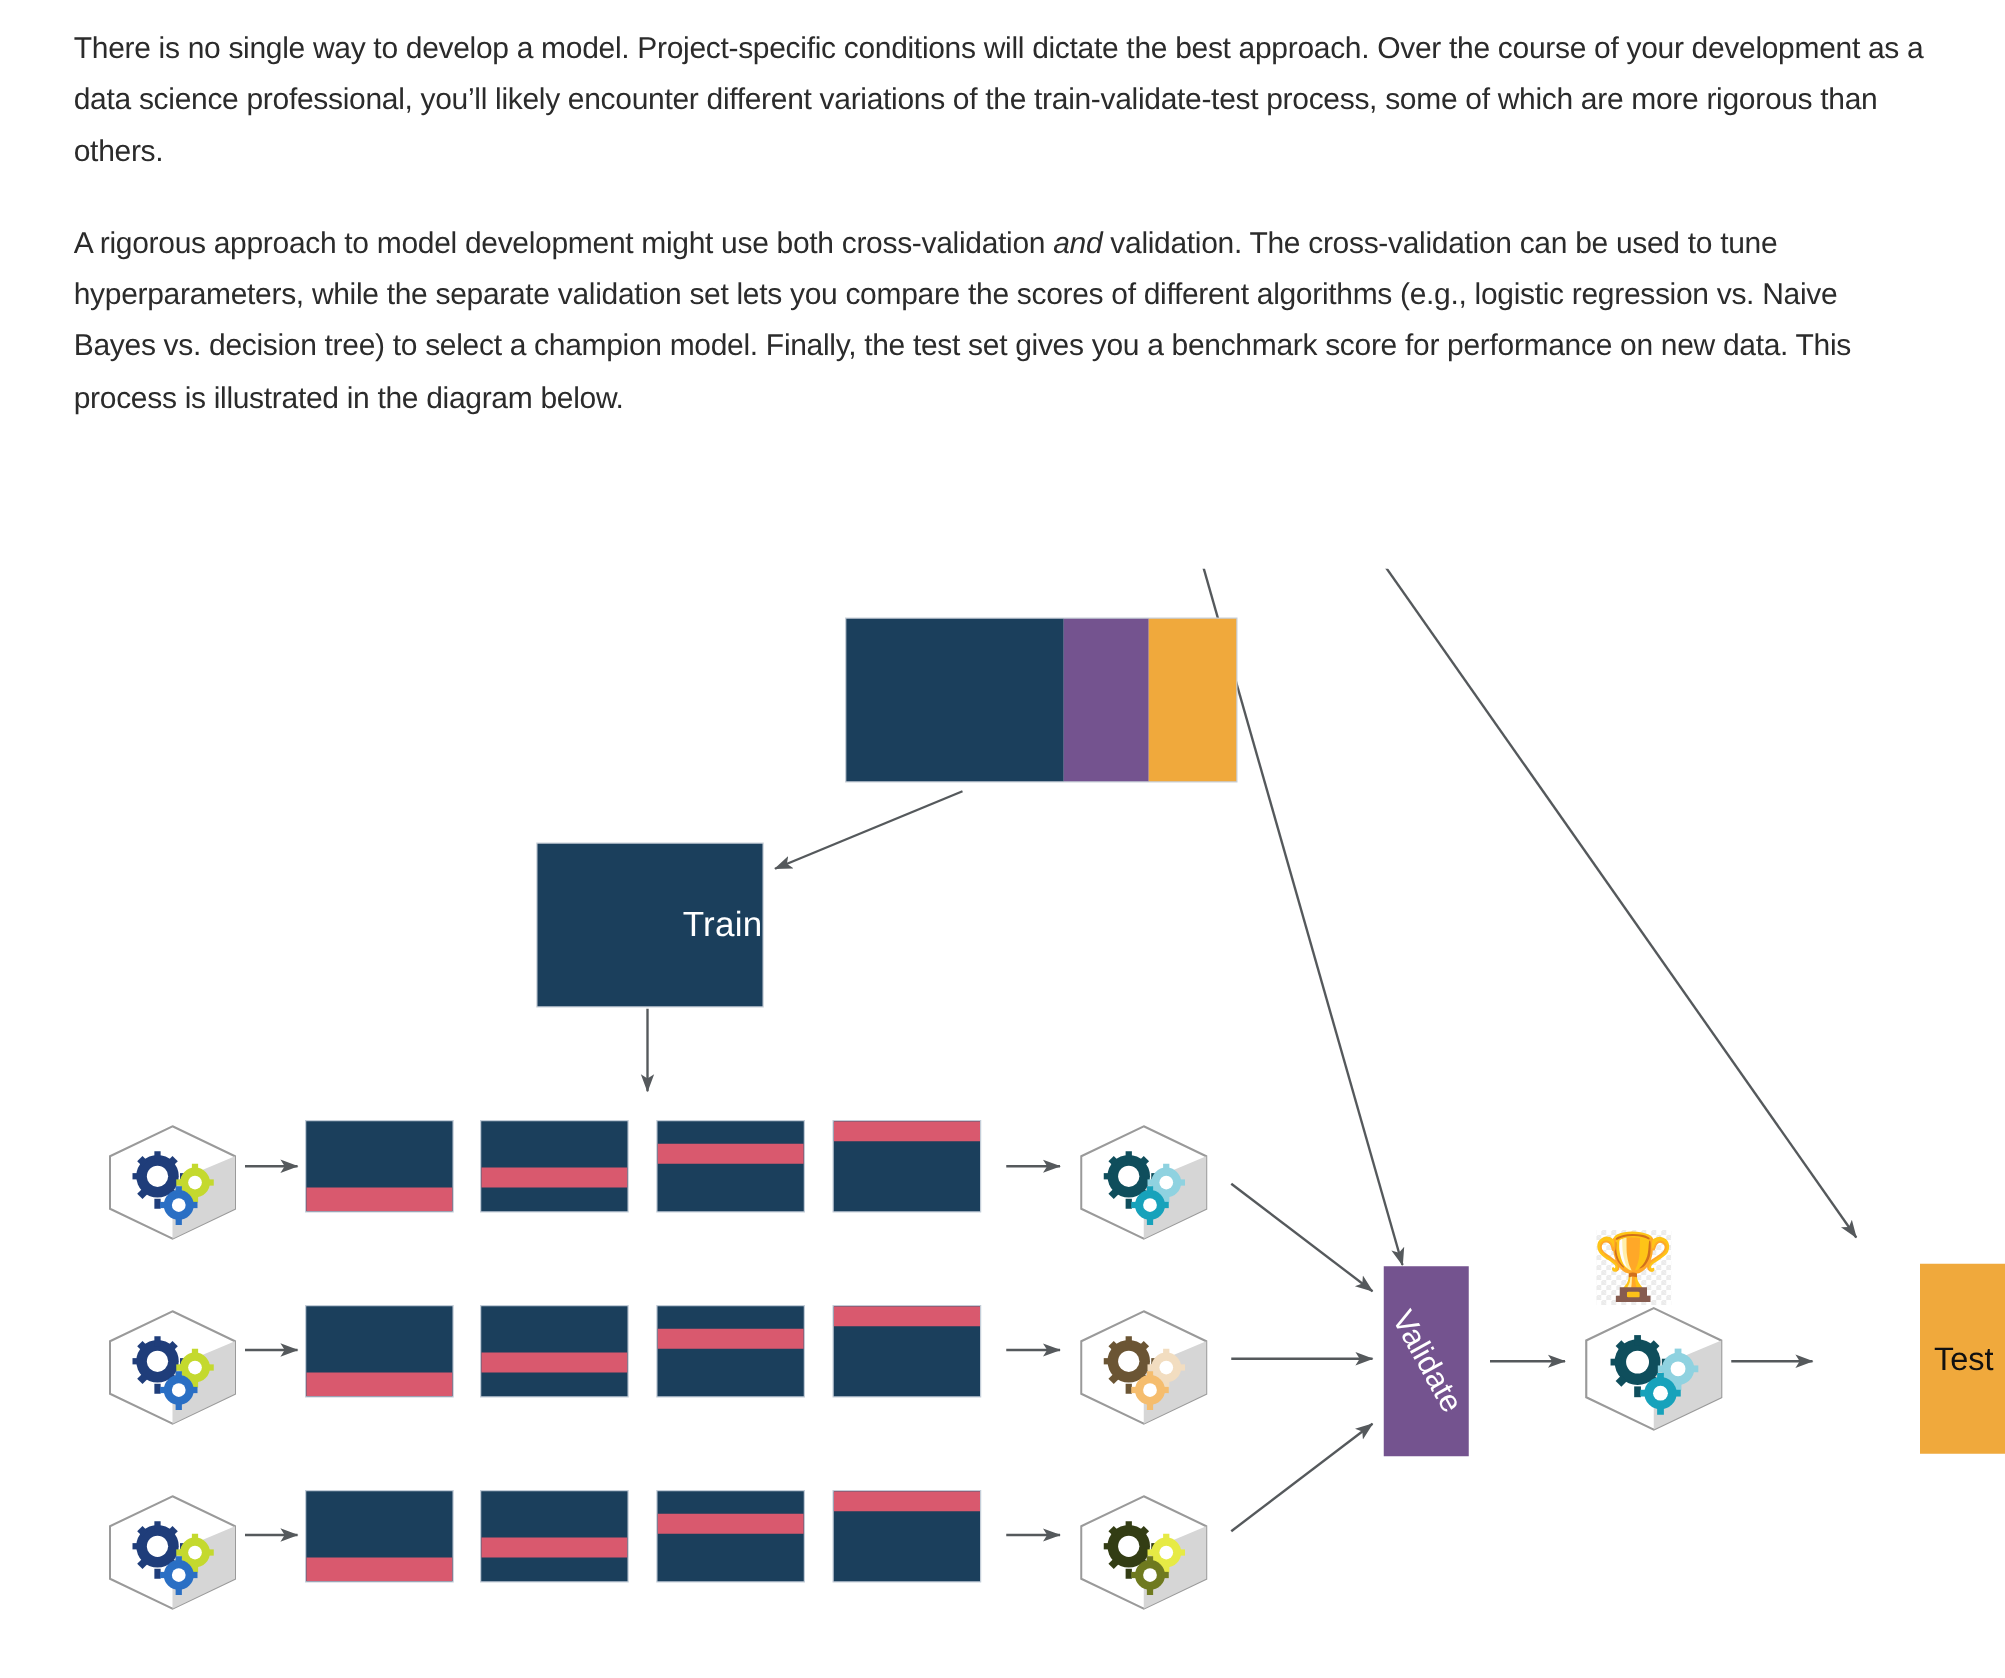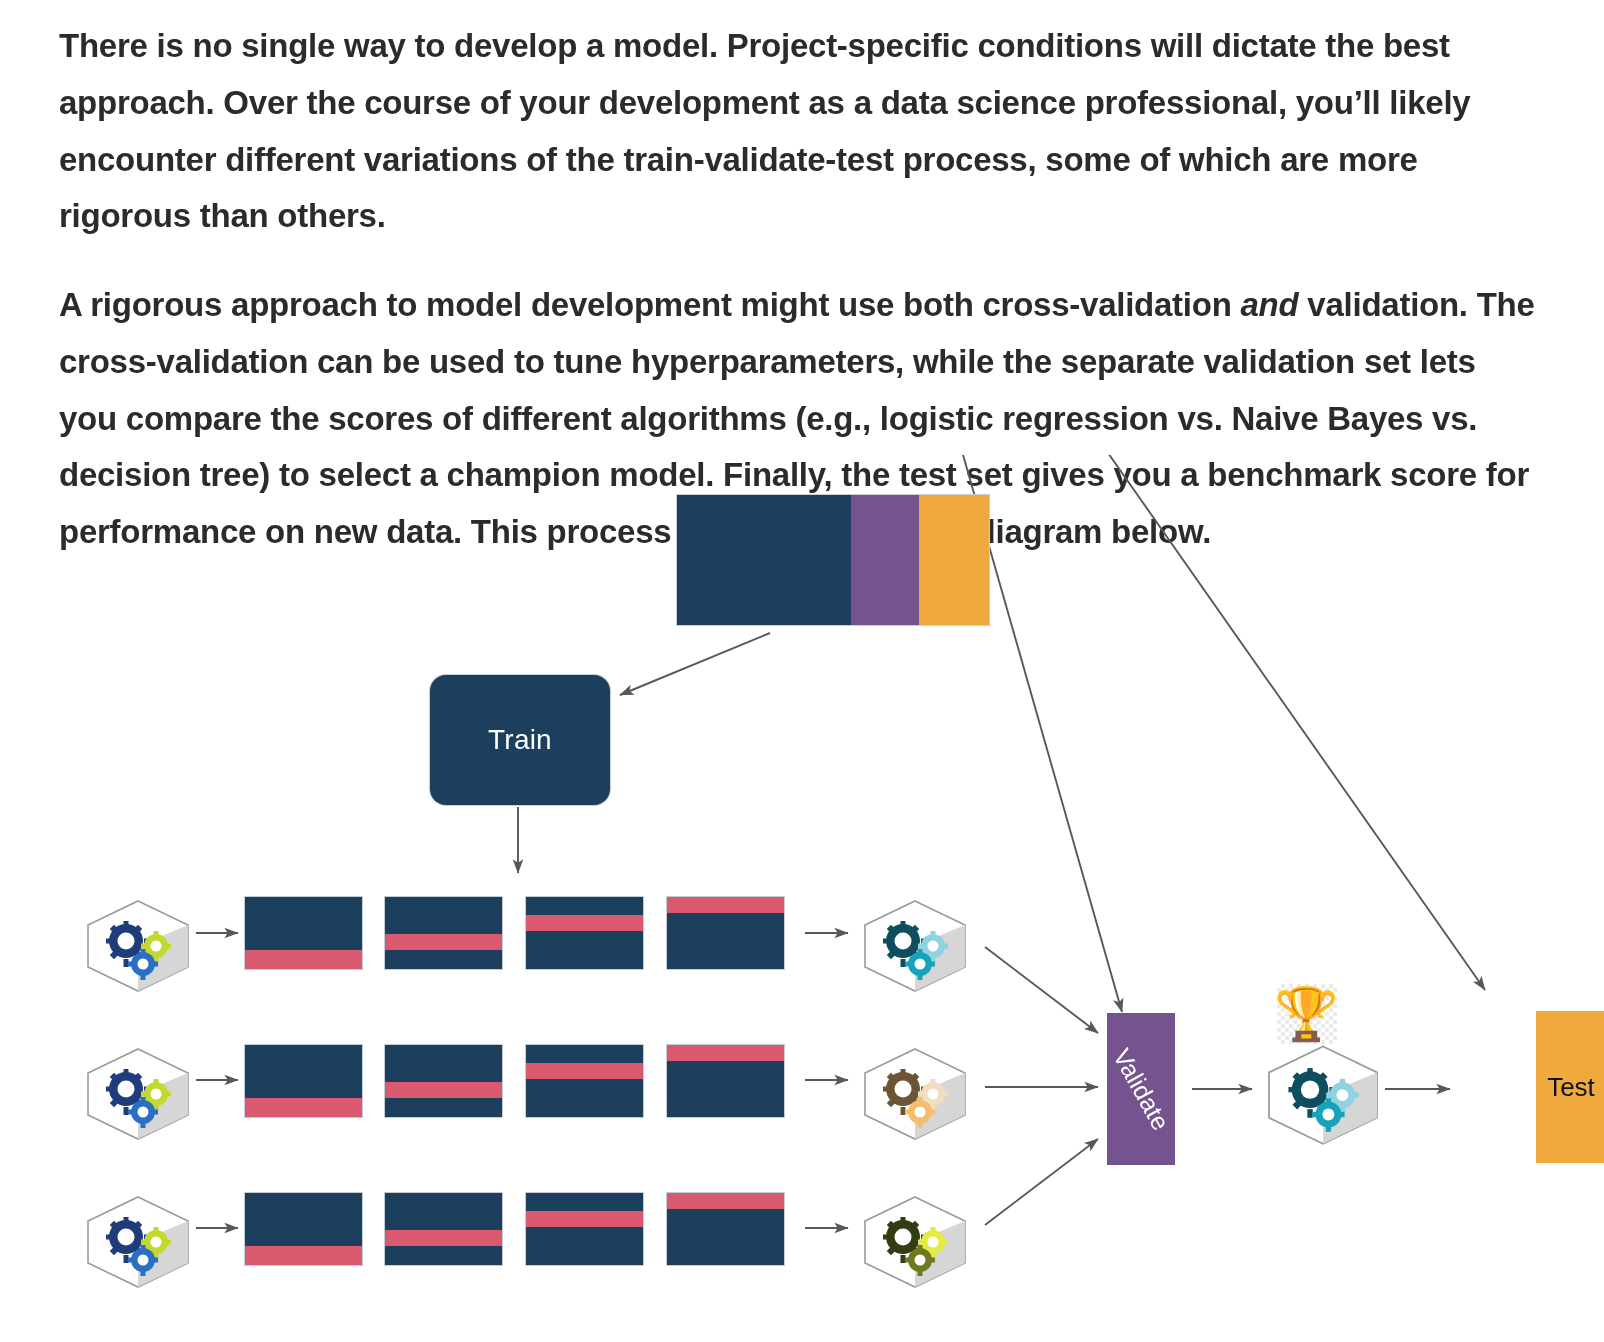--- a/index.html
+++ b/index.html
@@ -27,22 +27,22 @@
     font-family: "Liberation Sans", sans-serif;
     font-size: 26px;
     font-weight: bold;
     color: #222222;
     letter-spacing: -0.3px;
     margin: 0 0 28px 0;
     line-height: 1.2;
   }
   .para {
     font-family: "Liberation Sans", sans-serif;
-    font-size: 33px;
-    font-weight: bold;
+    font-size: 24px;
+    font-weight: normal;
     color: #2b2b2b;
     line-height: 1.72;
     margin: 0 0 32px 0;
     letter-spacing: -0.25px;
   }
   .para em { font-style: italic; }
 
   
   .diagram {
     position: absolute;
@@ -72,22 +72,21 @@
   .topbar .seg-test  { width: 70px;  background: #f0a93c; }
 
   
   .train-box {
     left: 430px; top: 220px;
     width: 180px; height: 130px;
     background: #1b3f5c;
     box-shadow: 0 0 0 1px #c8cfd8;
     display: flex;
     align-items: center;
-    justify-content: center;
-    border-radius: 16px;
+    justify-content: flex-end;
   }
   .train-box span {
     color: #ffffff;
     font-size: 28px;
     font-family: "Liberation Sans", sans-serif;
     letter-spacing: 0.2px;
   }
 
   
   .validate-box {

